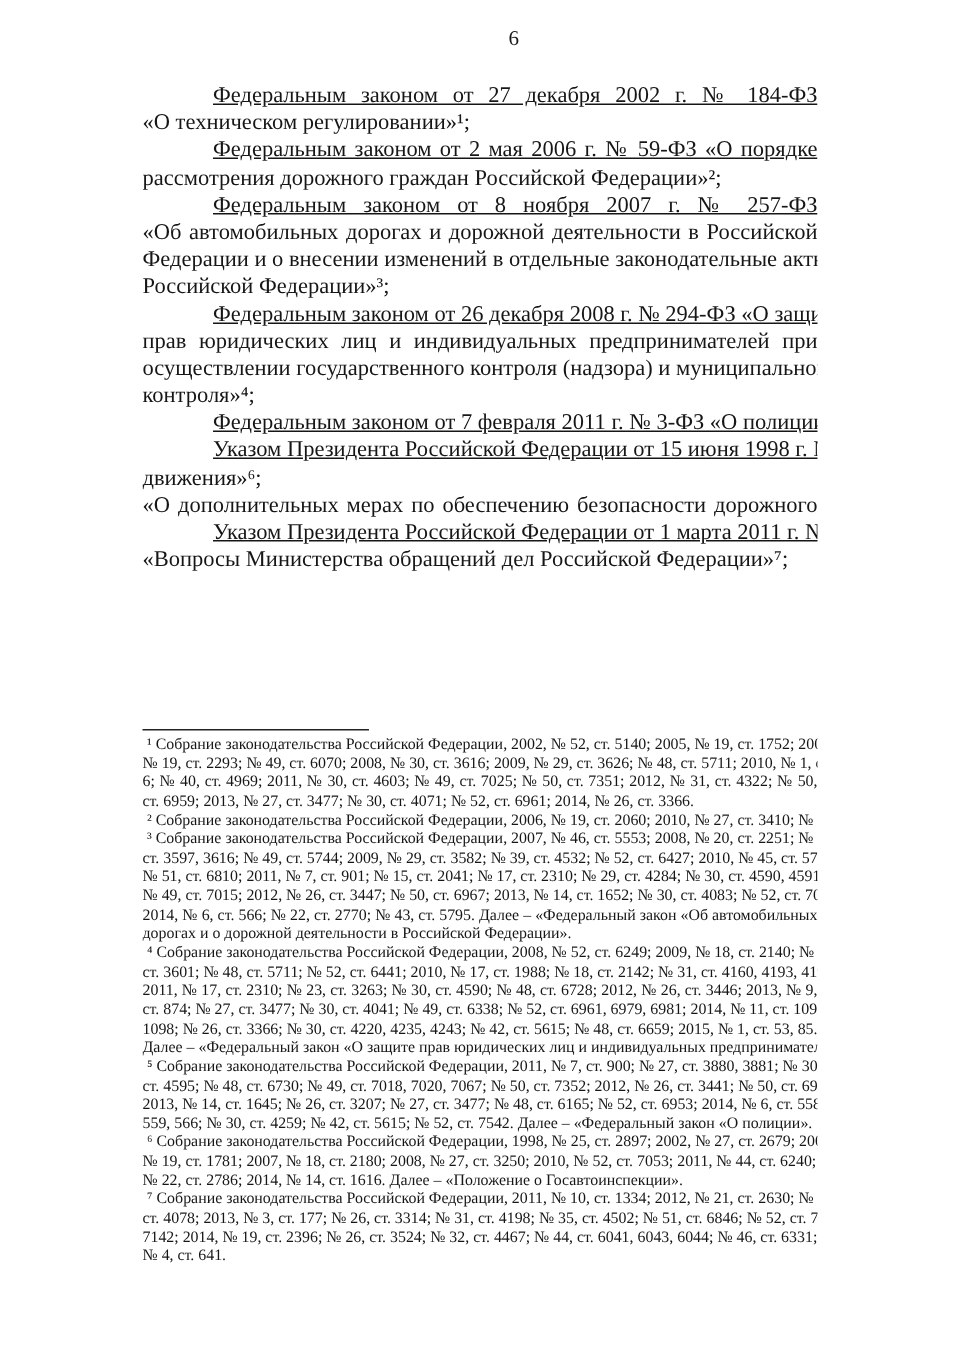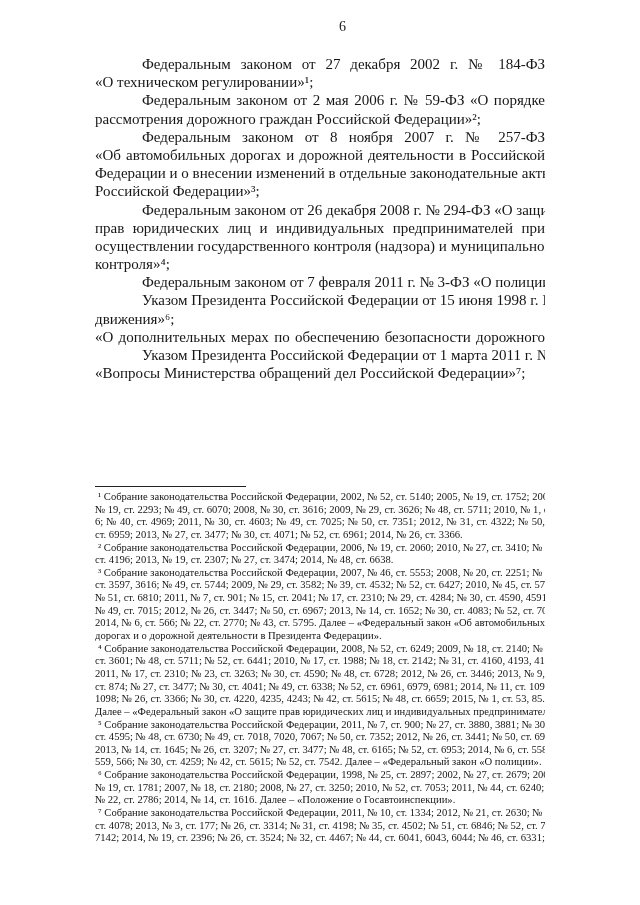--- a/index.html
+++ b/index.html
@@ -27,21 +27,21 @@
   }
   .bl {
     font-size: 15px;
     line-height: 18.2px;
     height: 18.2px;
     white-space: nowrap;
     overflow: hidden;
     text-align: justify;
     text-align-last: justify;
   }
-  .bl.first { padding-left: 47px; }
+  .bl.first { padding-left: 47px; text-decoration: underline; }
   .bl.final { text-align-last: left; }
   .fnsep {
     position: absolute;
     left: 95px;
     top: 486px;
     width: 151px;
     border-top: 1.6px solid #222222;
   }
   .footnotes {
     position: absolute;
@@ -117,30 +117,29 @@
 
     <div class="fn">
       <div class="fl fnfirst">¹ Собрание законодательства Российской Федерации, 2002, № 52, ст. 5140; 2005, № 19, ст. 1752; 2007,</div>
       <div class="fl">№ 19, ст. 2293; № 49, ст. 6070; 2008, № 30, ст. 3616; 2009, № 29, ст. 3626; № 48, ст. 5711; 2010, № 1, ст. 5,</div>
       <div class="fl">6; № 40, ст. 4969; 2011, № 30, ст. 4603; № 49, ст. 7025; № 50, ст. 7351; 2012, № 31, ст. 4322; № 50,</div>
       <div class="fl final">ст. 6959; 2013, № 27, ст. 3477; № 30, ст. 4071; № 52, ст. 6961; 2014, № 26, ст. 3366.</div>
     </div>
 
     <div class="fn">
       <div class="fl fnfirst">² Собрание законодательства Российской Федерации, 2006, № 19, ст. 2060; 2010, № 27, ст. 3410; № 31,</div>
-      <div class="fl final">ст. 4196; 2013, № 19, ст. 2307; № 27, ст. 3474; 2014, № 48, ст. 6638.</div>
     </div>
 
     <div class="fn">
       <div class="fl fnfirst">³ Собрание законодательства Российской Федерации, 2007, № 46, ст. 5553; 2008, № 20, ст. 2251; № 30,</div>
       <div class="fl">ст. 3597, 3616; № 49, ст. 5744; 2009, № 29, ст. 3582; № 39, ст. 4532; № 52, ст. 6427; 2010, № 45, ст. 5753;</div>
       <div class="fl">№ 51, ст. 6810; 2011, № 7, ст. 901; № 15, ст. 2041; № 17, ст. 2310; № 29, ст. 4284; № 30, ст. 4590, 4591;</div>
       <div class="fl">№ 49, ст. 7015; 2012, № 26, ст. 3447; № 50, ст. 6967; 2013, № 14, ст. 1652; № 30, ст. 4083; № 52, ст. 7003;</div>
       <div class="fl">2014, № 6, ст. 566; № 22, ст. 2770; № 43, ст. 5795. Далее – «Федеральный закон «Об автомобильных</div>
-      <div class="fl final">дорогах и о дорожной деятельности в Президента Федерации».</div>
+      <div class="fl final">дорогах и о дорожной деятельности в Российской Федерации».</div>
     </div>
 
     <div class="fn">
       <div class="fl fnfirst">⁴ Собрание законодательства Российской Федерации, 2008, № 52, ст. 6249; 2009, № 18, ст. 2140; № 29,</div>
       <div class="fl">ст. 3601; № 48, ст. 5711; № 52, ст. 6441; 2010, № 17, ст. 1988; № 18, ст. 2142; № 31, ст. 4160, 4193, 4196;</div>
       <div class="fl">2011, № 17, ст. 2310; № 23, ст. 3263; № 30, ст. 4590; № 48, ст. 6728; 2012, № 26, ст. 3446; 2013, № 9,</div>
       <div class="fl">ст. 874; № 27, ст. 3477; № 30, ст. 4041; № 49, ст. 6338; № 52, ст. 6961, 6979, 6981; 2014, № 11, ст. 1092,</div>
       <div class="fl">1098; № 26, ст. 3366; № 30, ст. 4220, 4235, 4243; № 42, ст. 5615; № 48, ст. 6659; 2015, № 1, ст. 53, 85.</div>
       <div class="fl final">Далее – «Федеральный закон «О защите прав юридических лиц и индивидуальных предпринимателей».</div>
     </div>
@@ -155,17 +154,18 @@
     <div class="fn">
       <div class="fl fnfirst">⁶ Собрание законодательства Российской Федерации, 1998, № 25, ст. 2897; 2002, № 27, ст. 2679; 2005,</div>
       <div class="fl">№ 19, ст. 1781; 2007, № 18, ст. 2180; 2008, № 27, ст. 3250; 2010, № 52, ст. 7053; 2011, № 44, ст. 6240; 2013,</div>
       <div class="fl final">№ 22, ст. 2786; 2014, № 14, ст. 1616. Далее – «Положение о Госавтоинспекции».</div>
     </div>
 
     <div class="fn">
       <div class="fl fnfirst">⁷ Собрание законодательства Российской Федерации, 2011, № 10, ст. 1334; 2012, № 21, ст. 2630; № 29,</div>
       <div class="fl">ст. 4078; 2013, № 3, ст. 177; № 26, ст. 3314; № 31, ст. 4198; № 35, ст. 4502; № 51, ст. 6846; № 52, ст. 7137,</div>
       <div class="fl">7142; 2014, № 19, ст. 2396; № 26, ст. 3524; № 32, ст. 4467; № 44, ст. 6041, 6043, 6044; № 46, ст. 6331; 2015,</div>
+      <div class="fl final">№ 4, ст. 641.</div>
     </div>
 
   </div>
 
 </div>
 
 </body></html>

